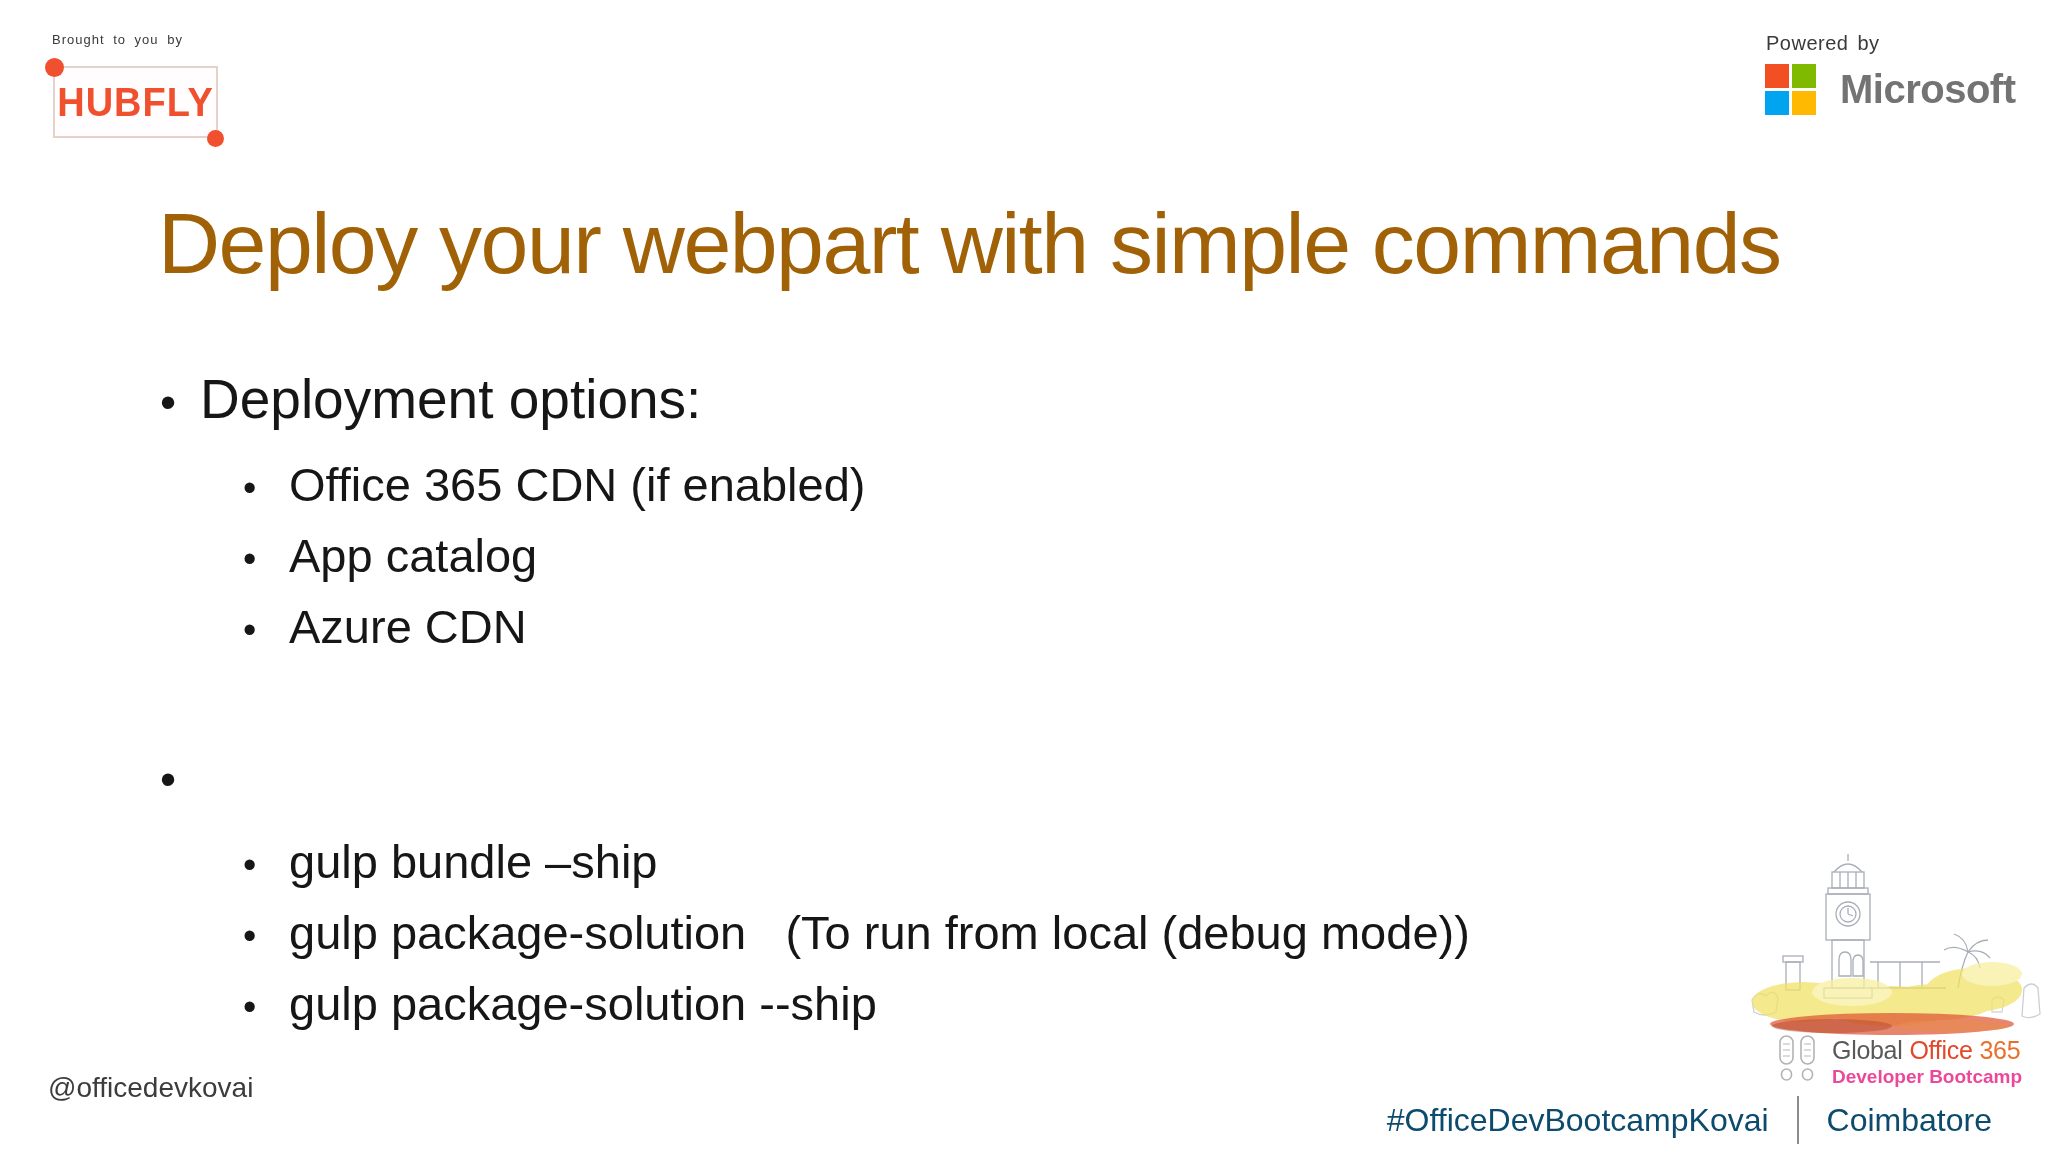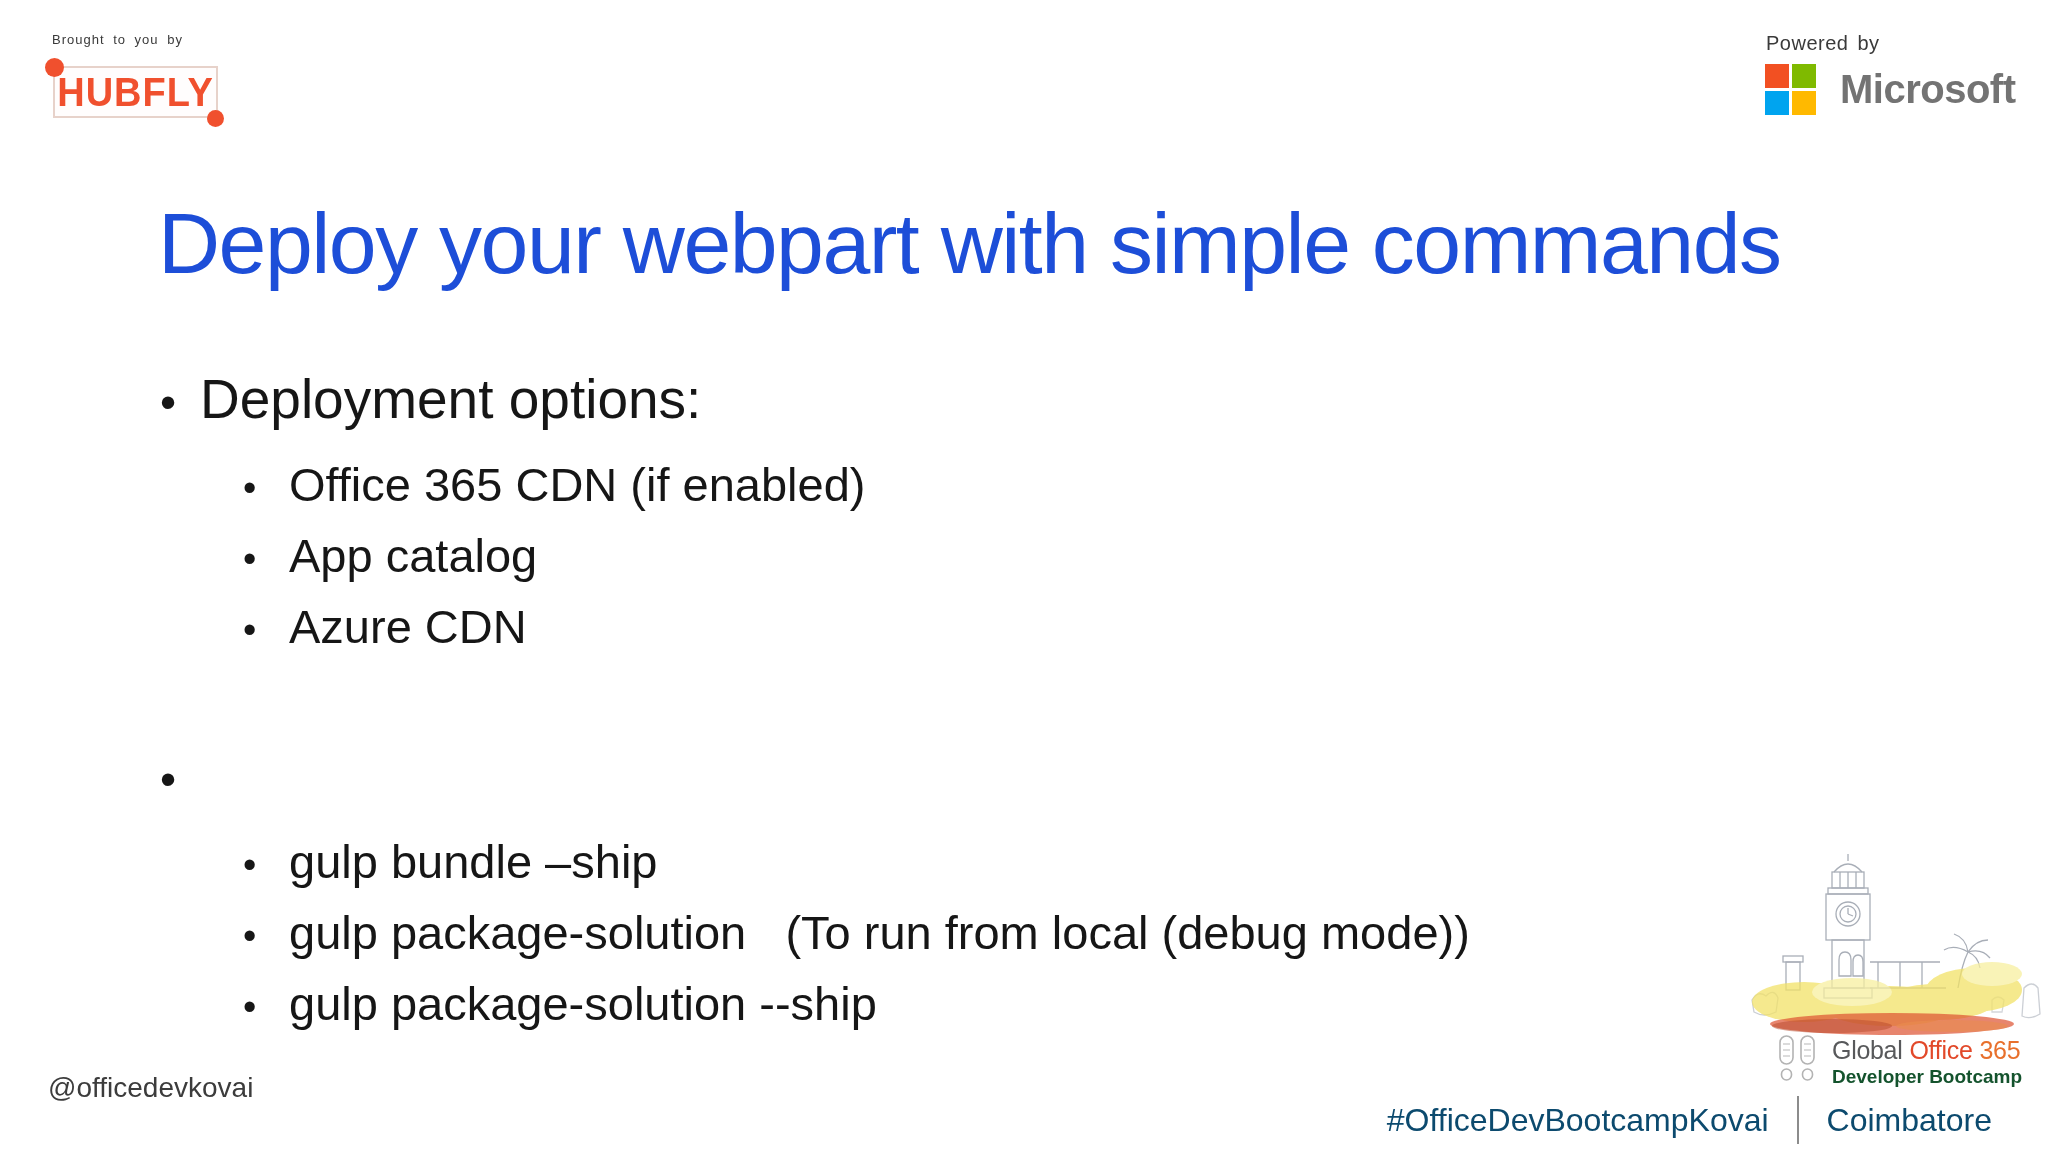--- a/index.html
+++ b/index.html
@@ -12,21 +12,21 @@
   }
   .abs { position: absolute; }
 
   
   .brought-label {
     left: 52px; top: 32px;
     font-size: 13px; color: #3a3a3a; letter-spacing: 1px;
     word-spacing: 4px;
   }
   .hubfly-box {
-    left: 53px; top: 66px; width: 165px; height: 52px;
+    left: 53px; top: 66px; width: 165px; height: 72px;
     border: 2px solid #e7d2ca;
     display: flex; align-items: center; justify-content: center;
     background: #fffdfd;
   }
   .hubfly-text {
     font-size: 38px; font-weight: 800; letter-spacing: 1px;
     color: #f0502e;
     font-family: "Liberation Sans", sans-serif;
     transform: scaleY(1.05);
   }
@@ -58,21 +58,21 @@
   .ms-sq-yellow { background: #ffb900; }
   .ms-wordmark {
     margin-left: 24px;
     font-size: 40px; font-weight: 600; color: #737373;
     letter-spacing: -0.5px;
   }
 
   
   .slide-title {
     left: 158px; top: 194px;
-    font-size: 86px; font-weight: 300; color: #1d4ed8;
+    font-size: 86px; font-weight: 300; color: #a16207;
     letter-spacing: -1.5px; white-space: nowrap;
   }
 
   
   .bullet-group { left: 160px; }
   .bullet-group.g1 { top: 362px; }
   .bullet-group.g2 { top: 742px; }
   .l1-row {
     display: flex; align-items: baseline;
     font-size: 55px; line-height: 74px; color: #161616;
@@ -94,21 +94,21 @@
   }
   .bootcamp-textblock { margin-left: 16px; margin-top: 2px; }
   .bootcamp-line1 {
     font-size: 25px; font-weight: 400; letter-spacing: -0.3px;
     white-space: nowrap;
   }
   .bc-global { color: #58595b; }
   .bc-office { color: #e2492a; margin-left: 7px; }
   .bc-365    { color: #e8702c; margin-left: 7px; }
   .bootcamp-line2 {
-    font-size: 19px; font-weight: 700; color: #14532d;
+    font-size: 19px; font-weight: 700; color: #ec4899;
     margin-top: 1px; white-space: nowrap;
   }
 
   
   .footer-handle {
     left: 48px; top: 1072px;
     font-size: 28px; color: #3c3c3c;
   }
   .footer-right {
     right: 56px; top: 1096px;

